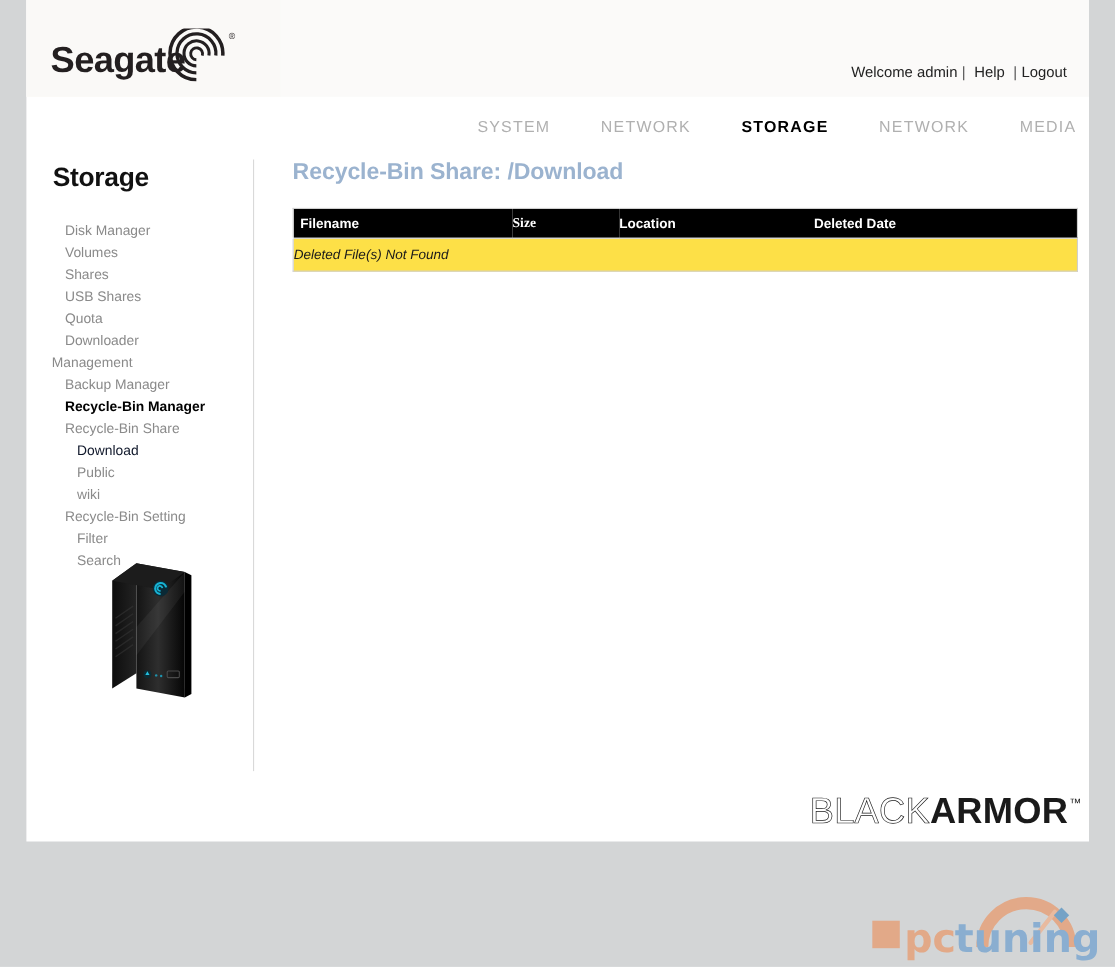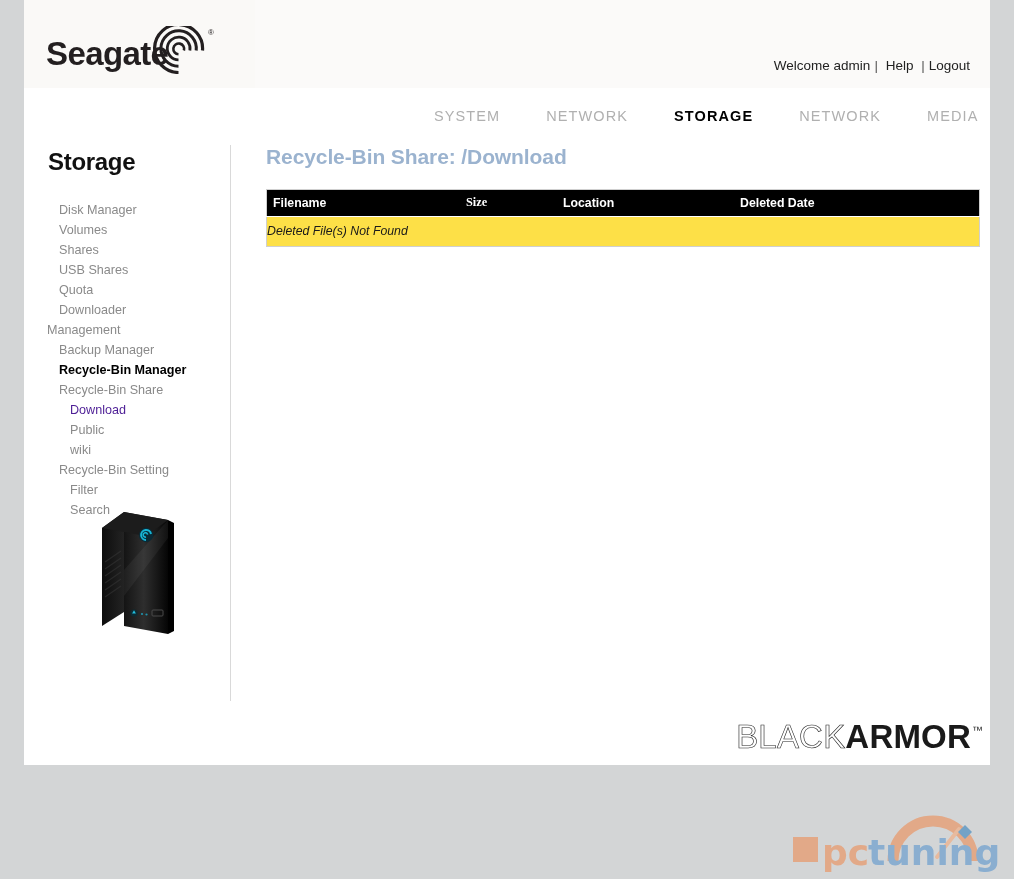--- a/index.html
+++ b/index.html
@@ -156,21 +156,21 @@
     font-family: "Liberation Sans", sans-serif;
   }
   .side-item.lvl1 { padding-left: 35px; }
   .side-item.lvl0 { padding-left: 23px; }
   .side-item.lvl2 { padding-left: 46px; }
   .side-item.current {
     color: #000000;
     font-weight: bold;
   }
   .side-item.link {
-    color: #4c1d95;
+    color: #0f172a;
   }
 
   
   #device {
     position: absolute;
     left: 70px;
     top: 500px;
     width: 106px;
     height: 145px;
   }

